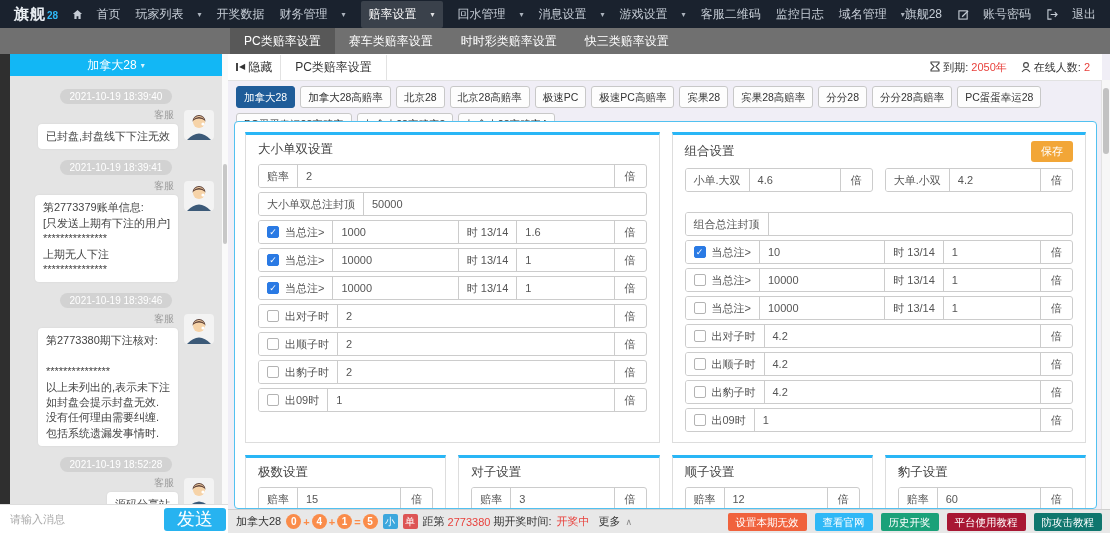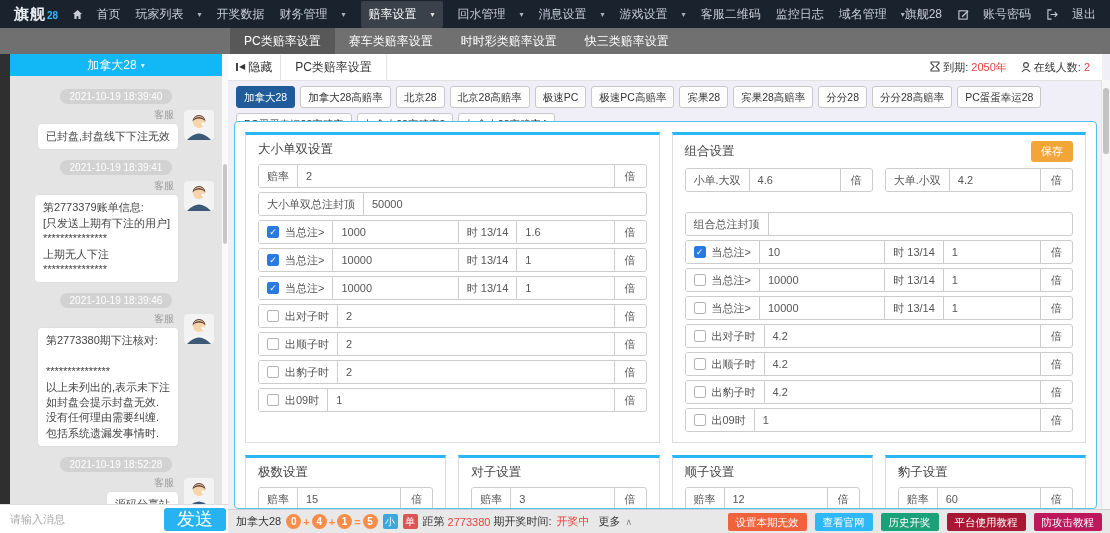--- a/index.html
+++ b/index.html
@@ -575,15 +575,15 @@
   <span class="red" style="margin:0 -2px;">2773380</span>
   <span>期开奖时间:</span>
   <span class="red">开奖中</span>
   <span style="margin-left:4px;cursor:pointer;">更多</span>
   <span class="more-caret">∧</span>
   <span class="bb-buttons" id="bb-buttons">
       <span class="bb-btn" style="background: rgb(240, 98, 60);">设置本期无效</span>
       <span class="bb-btn" style="background: rgb(47, 184, 246);">查看官网</span>
       <span class="bb-btn" style="background: rgb(26, 161, 121);">历史开奖</span>
       <span class="bb-btn" style="background: rgb(168, 23, 51);">平台使用教程</span>
-      <span class="bb-btn" style="background: #be185d;">防攻击教程</span>
+      <span class="bb-btn" style="background: #0f766e;">防攻击教程</span>
     </span>
 </div>
 
 </body></html>

